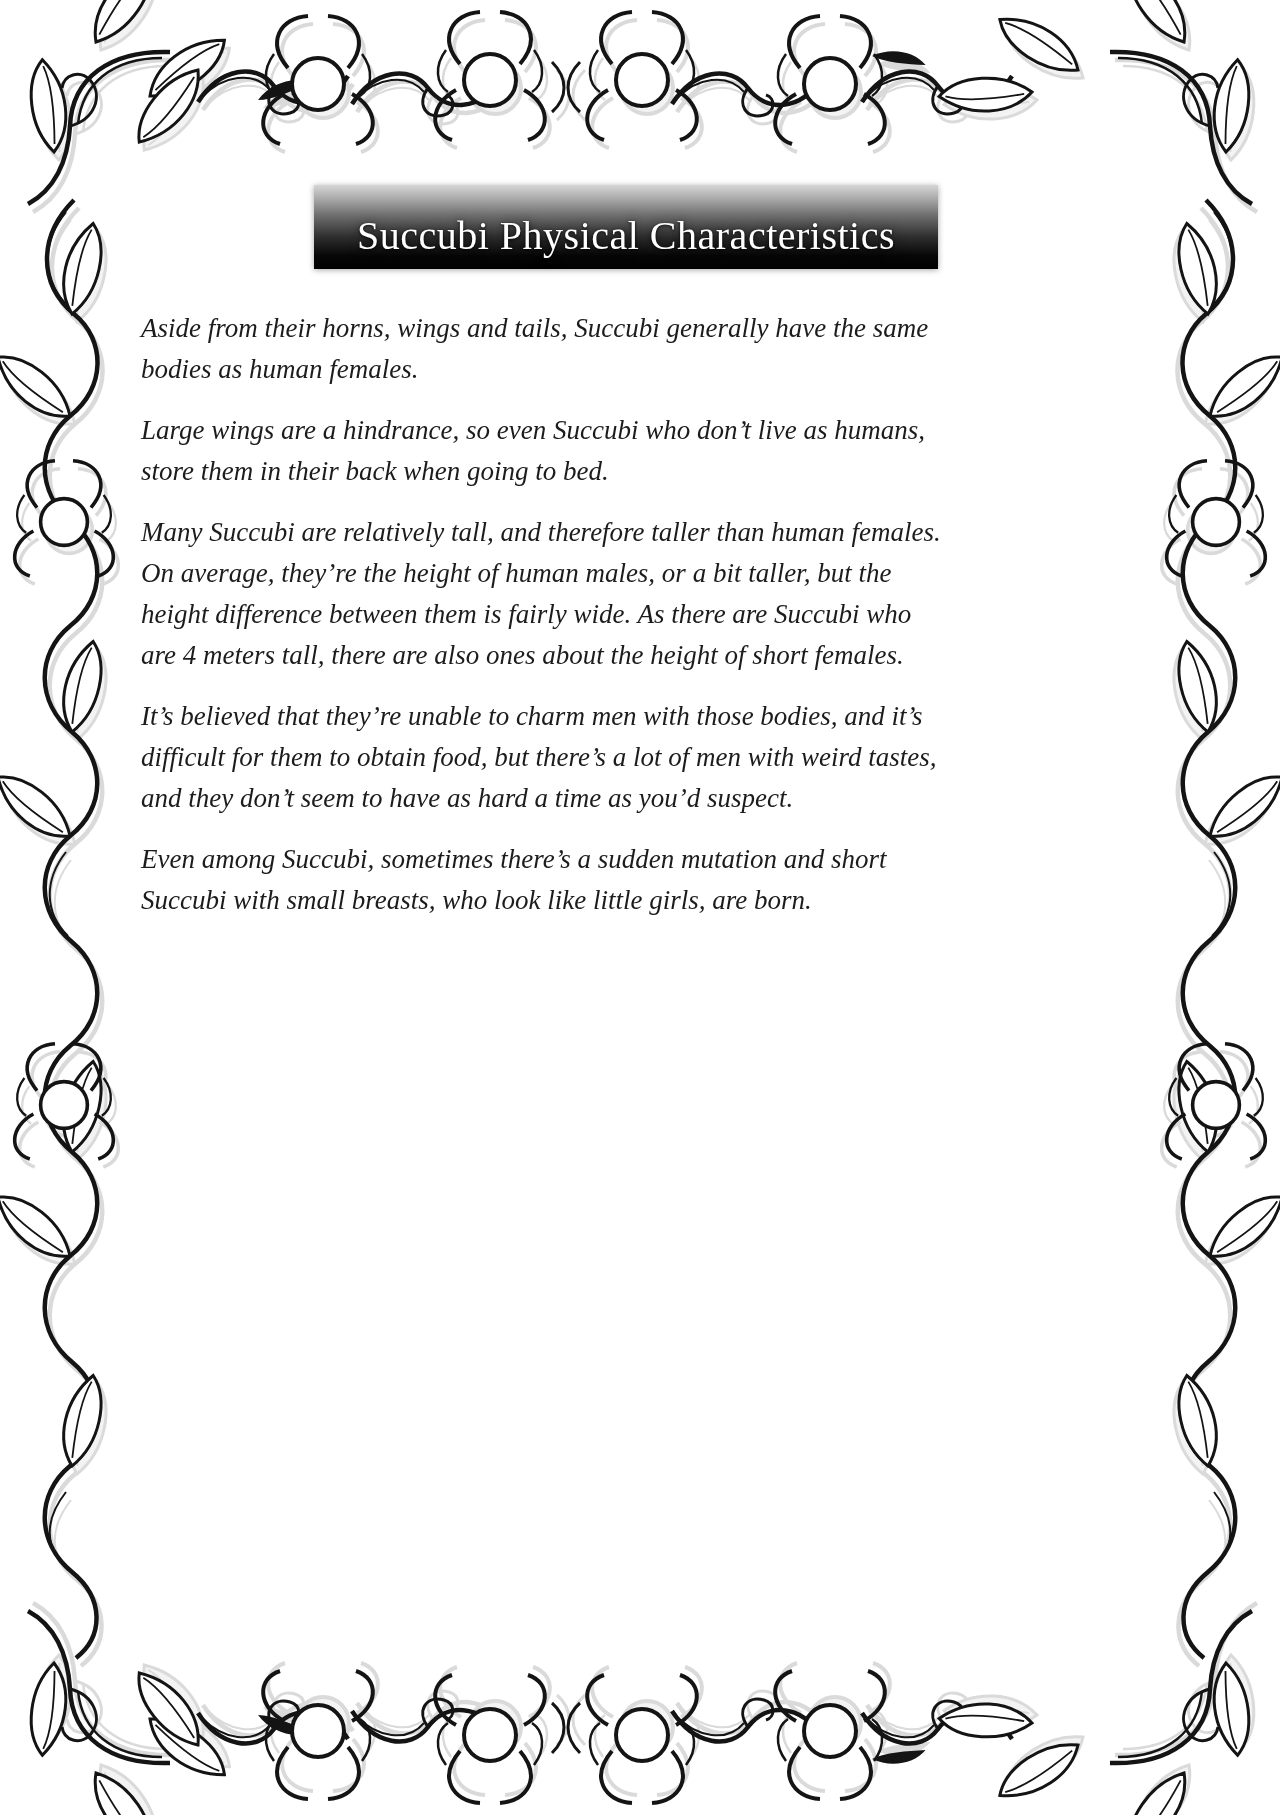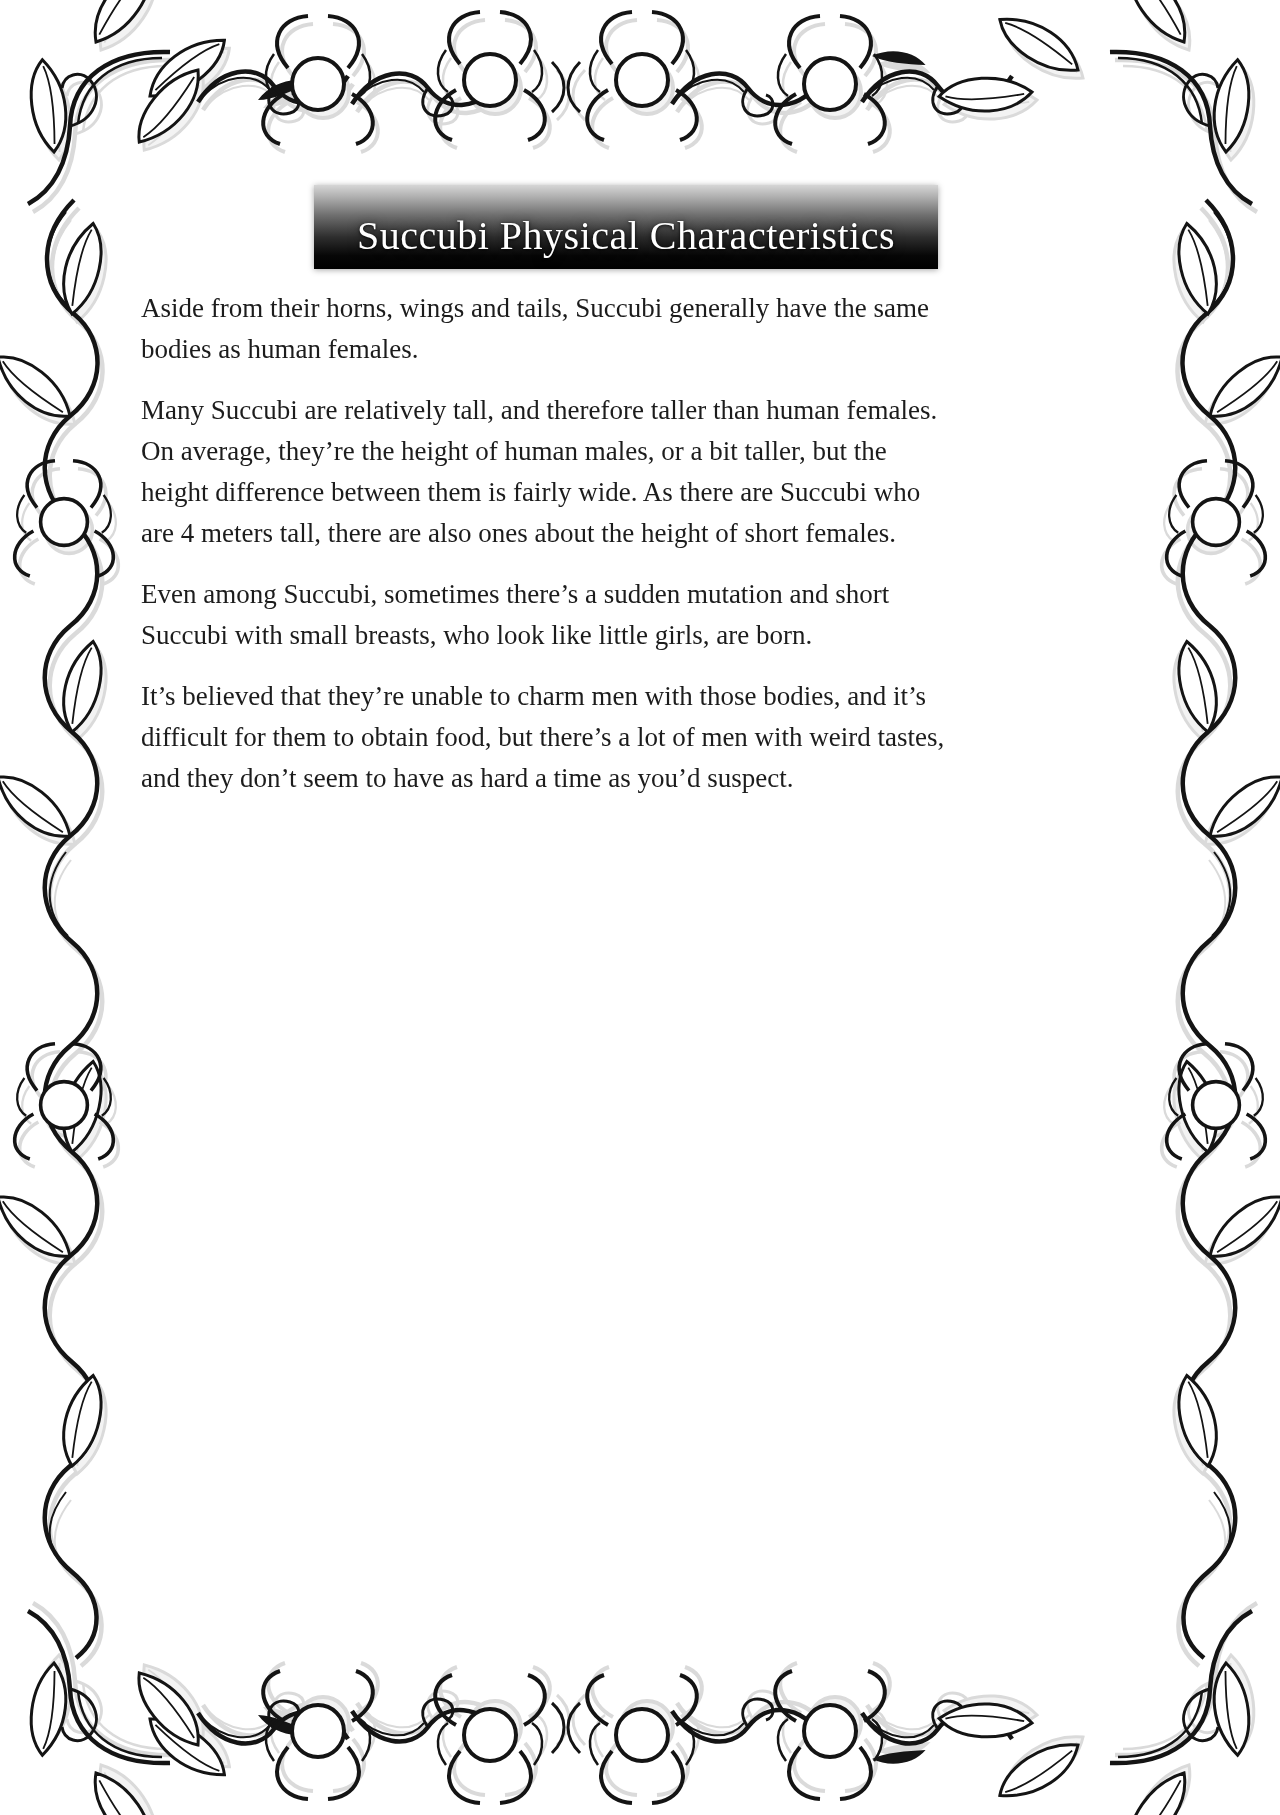--- a/index.html
+++ b/index.html
@@ -12,21 +12,21 @@
     position:absolute;left:314px;top:185px;width:624px;height:84px;box-sizing:border-box;
     background:linear-gradient(180deg,#d6d6d6 0%,#aaaaaa 16%,#6f6f6f 36%,#2e2e2e 62%,#070707 84%,#000000 100%);
     display:flex;align-items:center;justify-content:center;padding-top:16px;
     box-shadow:0 1px 6px rgba(0,0,0,0.35);
   }
   .banner h1{
     margin:16px;font-weight:400;font-size:40px;letter-spacing:.5px;color:#ffffff;
     text-shadow:0 1px 3px rgba(0,0,0,.9),0 0 12px rgba(0,0,0,.6);
     font-family:"Liberation Serif","DejaVu Serif",serif;white-space:nowrap;
   }
-  .content{position:absolute;left:141px;top:288px;width:880px;}
+  .content{position:absolute;left:141px;top:308px;width:880px;font-style:italic;}
   .content p{
     margin:0 0 20px 0;font-size:27px;line-height:41px;color:#1c1c1c;
     white-space:pre-line;
   }
 </style>
 </head>
 <body>
 
 <div class="page">
 
@@ -128,24 +128,26 @@
     </g>
   </svg>
 
   <div class="banner">
     <h1>Succubi Physical Characteristics</h1>
   </div>
 
   <article class="content">
     <p>Aside from their horns, wings and tails, Succubi generally have the same
 bodies as human females.</p>
+    <p>Large wings are a hindrance, so even Succubi who don’t live as humans,
+store them in their back when going to bed.</p>
     <p>Many Succubi are relatively tall, and therefore taller than human females.
 On average, they’re the height of human males, or a bit taller, but the
 height difference between them is fairly wide. As there are Succubi who
 are 4 meters tall, there are also ones about the height of short females.</p>
-    <p>Even among Succubi, sometimes there’s a sudden mutation and short
-Succubi with small breasts, who look like little girls, are born.</p>
     <p>It’s believed that they’re unable to charm men with those bodies, and it’s
 difficult for them to obtain food, but there’s a lot of men with weird tastes,
 and they don’t seem to have as hard a time as you’d suspect.</p>
+    <p>Even among Succubi, sometimes there’s a sudden mutation and short
+Succubi with small breasts, who look like little girls, are born.</p>
   </article>
 
 </div>
 
 </body></html>

